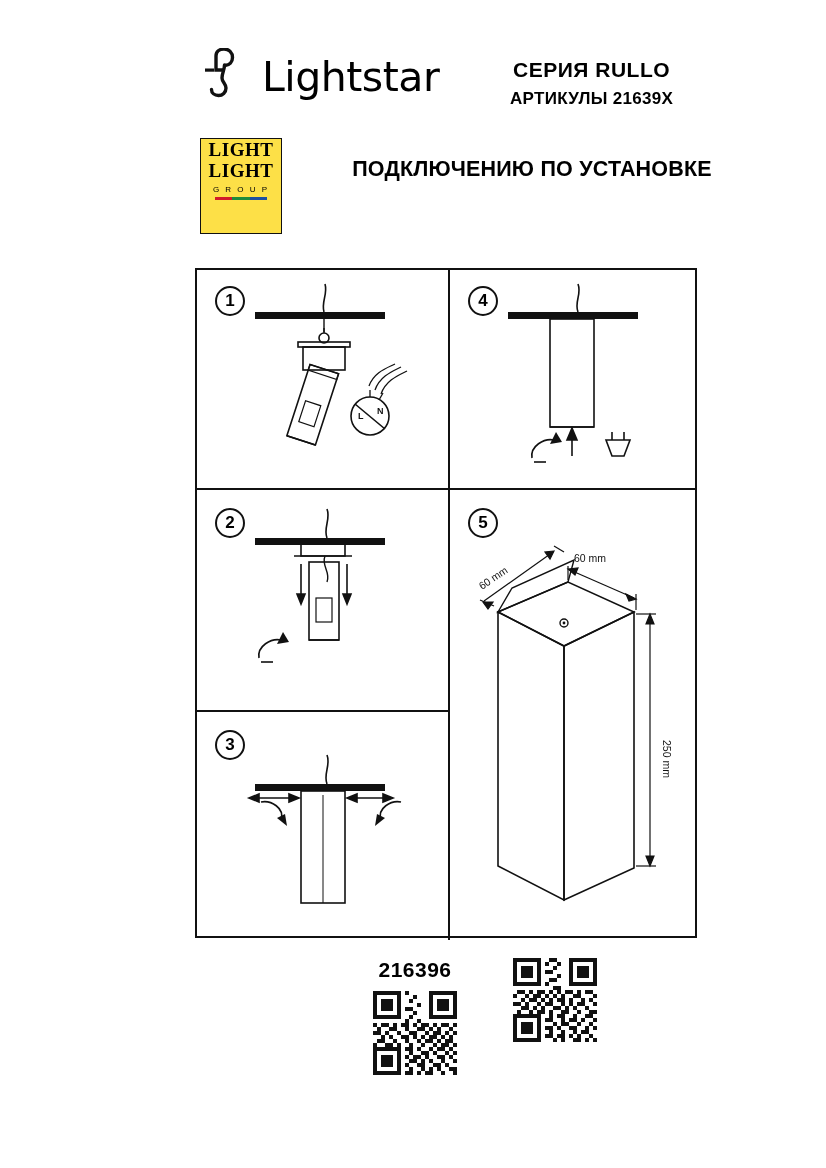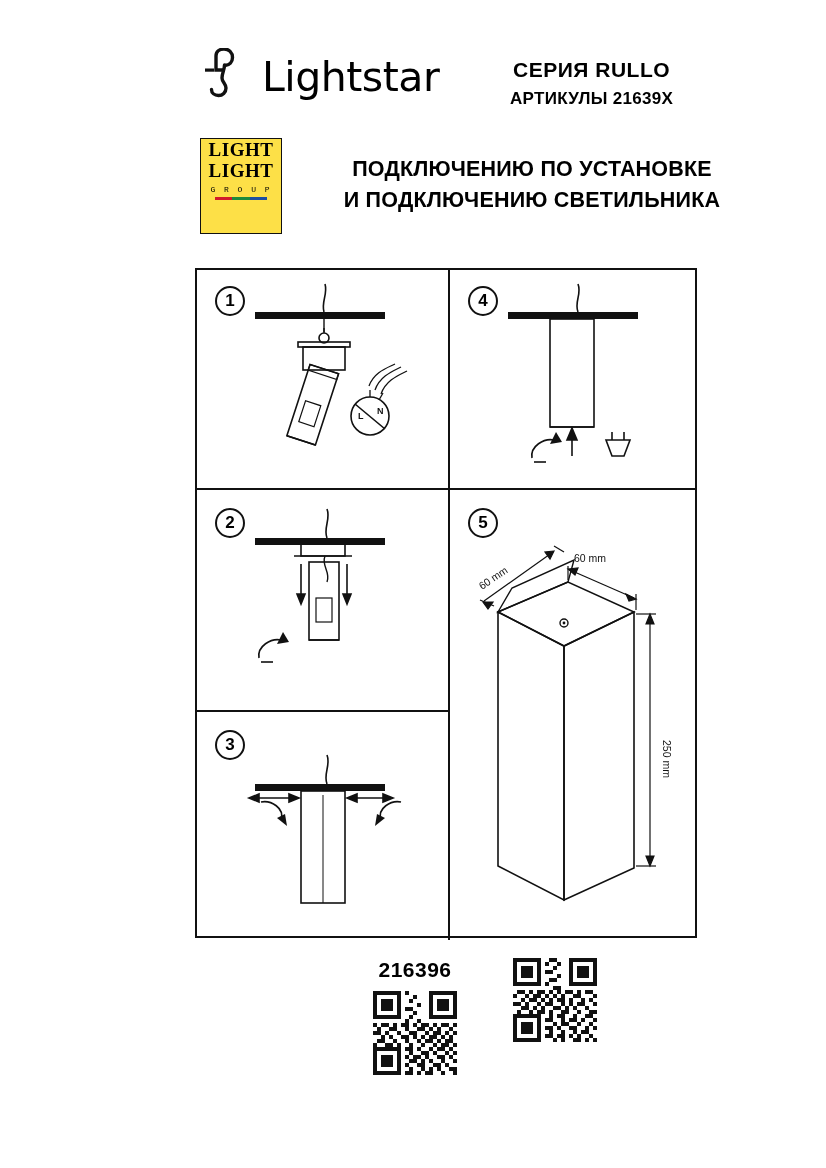--- a/index.html
+++ b/index.html
@@ -93,21 +93,21 @@
     background: #fde047;
   }
   .logo-box .l1, .logo-box .l2 {
     font-family: "Liberation Serif", serif;
     font-weight: bold;
     font-size: 19px;
     line-height: 21px;
     letter-spacing: 0.5px;
   }
   .logo-box .l3 {
-    font-family: Liberation Mono, monospace;
+    font-family: Liberation Sans, sans-serif;
     font-size: 8px;
     letter-spacing: 2px;
     margin-top: 4px;
   }
   .logo-bar {
     display: flex;
     width: 52px;
     height: 3px;
     margin-top: 3px;
   }
@@ -219,21 +219,20 @@
       <div class="l2">LIGHT</div>
       <div class="l3">G R O U P</div>
       <div class="logo-bar">
         <i id="bar0" style="background: rgb(209, 26, 42);"></i>
           <i id="bar1" style="background: rgb(29, 138, 60);"></i>
           <i id="bar2" style="background: rgb(29, 79, 160);"></i>
       </div>
     </div>
     <div class="instr">
       <div>ПОДКЛЮЧЕНИЮ ПО УСТАНОВКЕ</div>
-      <div>И ПОДКЛЮЧЕНИЮ СВЕТИЛЬНИКА</div>
     </div>
   </div>
 
   <div class="frame">
     <div class="vline"></div>
     <div class="hline-l1"></div>
     <div class="hline-l2"></div>
     <div class="hline-r1"></div>
 
     <div class="cell" style="left:0;top:0;width:251px;height:218px;">

